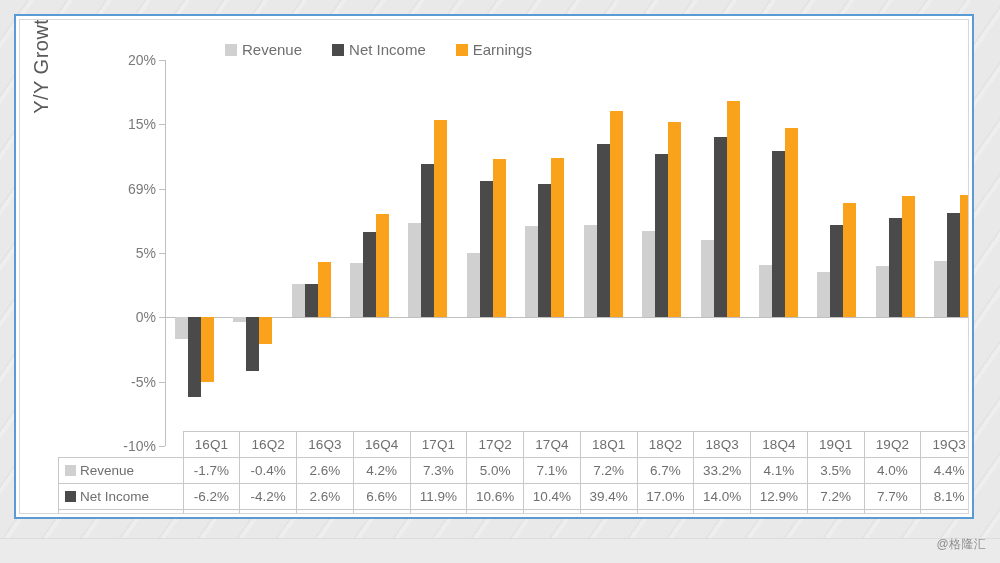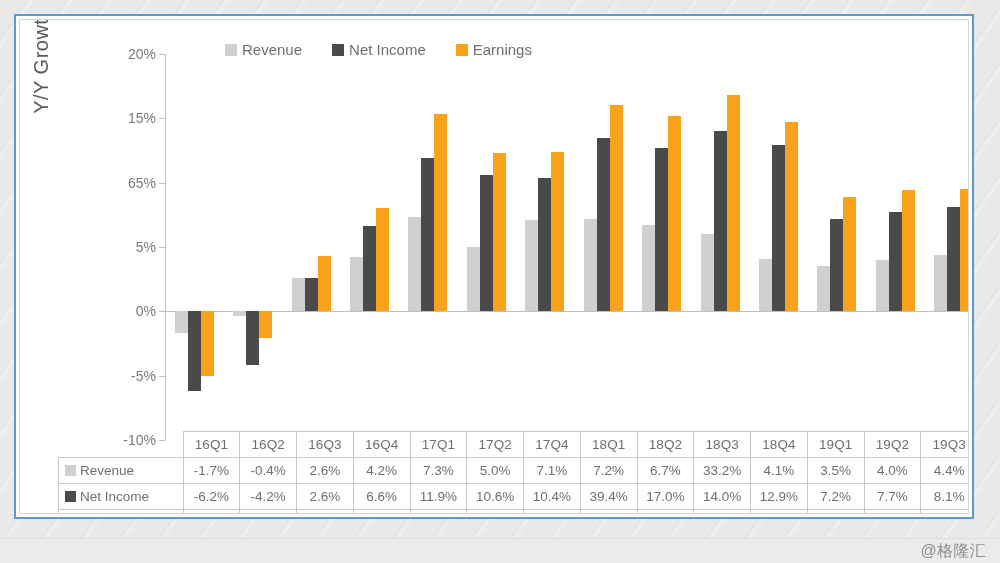--- a/index.html
+++ b/index.html
@@ -22,22 +22,22 @@
       #eeeeee 26px, #eeeeee 30px,
       #e4e4e4 30px, #e4e4e4 32px
     );
   }
   #bottom-strip {
     position: absolute; left:0; right:0; bottom:0; height: 24px;
     background: #ebebeb;
     border-top: 1px solid #dcdcdc;
   }
   #credit {
-    position: absolute; right: 14px; bottom: 1px;
-    font-size: 16px; color: #8d8d8d;
+    position: absolute; right: 14px; bottom: 10px;
+    font-size: 12px; color: #8d8d8d;
     letter-spacing: 0.3px;
   }
   
   #card {
     position: absolute;
     left: 14px; top: 14px;
     width: 960px; height: 505px;
     border: 2px solid #5b9bd5;
     box-sizing: border-box;
     background: #ffffff;
@@ -65,21 +65,21 @@
     font-size: 20px;
     color: #595959;
     letter-spacing: 0.5px;
     white-space: nowrap;
     text-align: center;
   }
 
   
   #plot-area {
     position: absolute;
-    left: 145px; top: 34px;
+    left: 145px; top: 40px;
     width: 818px; height: 386px;
   }
   .axis-line-y {
     position: absolute; left: 0; top: 0;
     width: 1px; height: 100%;
     background: #bfbfbf;
   }
   .tick {
     position: absolute; left: -6px;
     width: 6px; height: 1px;
@@ -218,21 +218,21 @@
         </div>
 
       <div id="plot-area">
         <div class="axis-line-y"></div>
         <div id="ticks-layer">
             <div class="tick" style="top: 0px;"></div>
             <div class="ytick-label" style="top: 0px;">20%</div>
             <div class="tick" style="top: 64.3333px;"></div>
             <div class="ytick-label" style="top: 64.3333px;">15%</div>
             <div class="tick" style="top: 128.667px;"></div>
-            <div class="ytick-label" style="top: 128.667px;">65%</div>
+            <div class="ytick-label" style="top: 128.667px;">69%</div>
             <div class="tick" style="top: 193px;"></div>
             <div class="ytick-label" style="top: 193px;">5%</div>
             <div class="tick" style="top: 257.333px;"></div>
             <div class="ytick-label" style="top: 257.333px;">0%</div>
             <div class="zero-line" style="top: 257.333px;"></div>
             <div class="tick" style="top: 321.667px;"></div>
             <div class="ytick-label" style="top: 321.667px;">-5%</div>
             <div class="tick" style="top: 386px;"></div>
             <div class="ytick-label" style="top: 386px;">-10%</div>
           </div>

